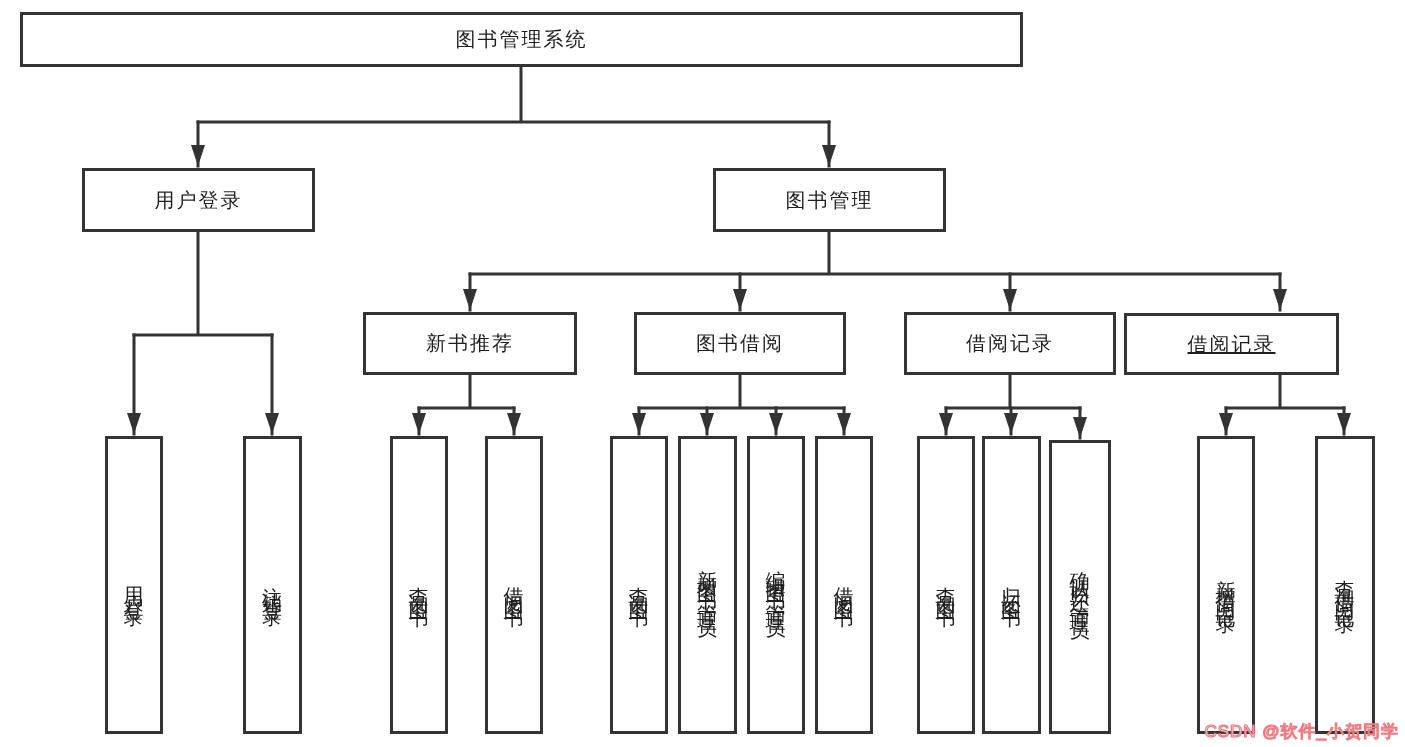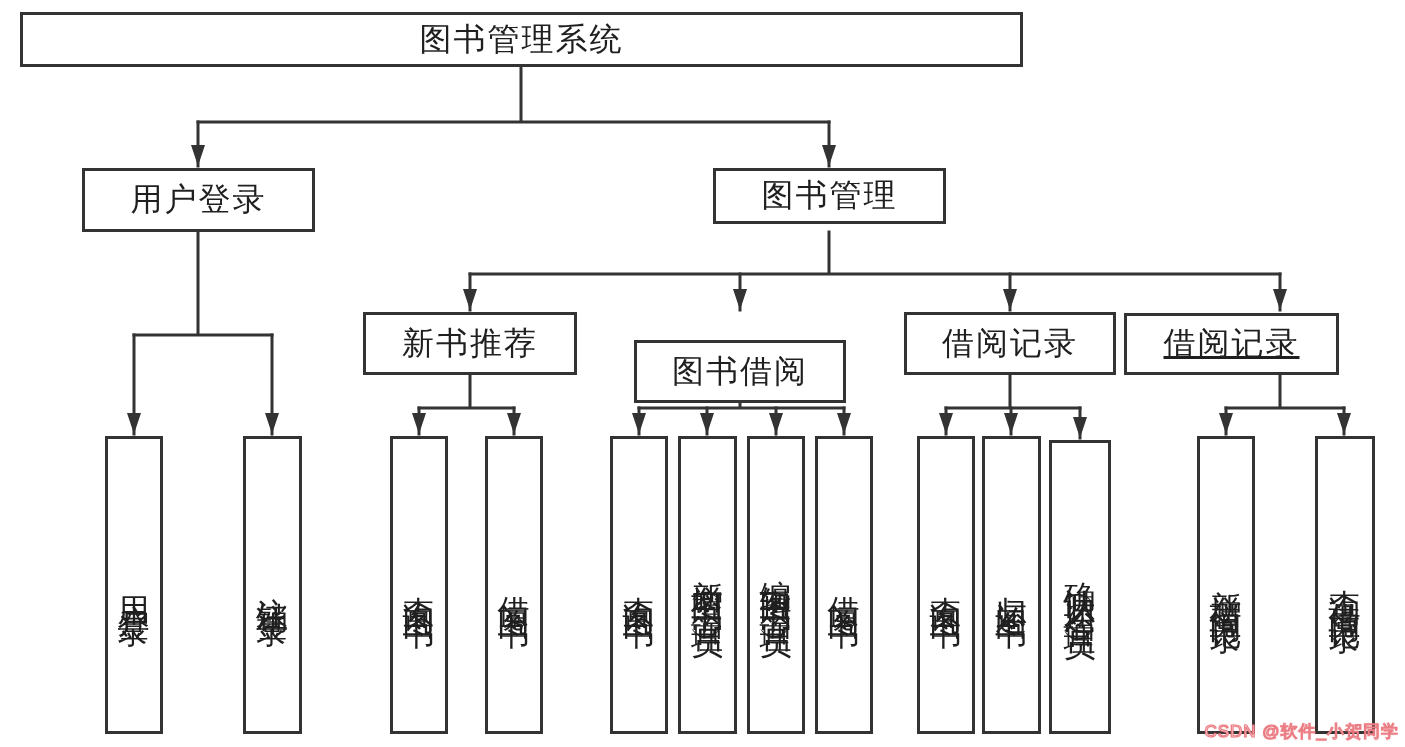--- a/index.html
+++ b/index.html
@@ -4,21 +4,21 @@
 <style>
   html,body{margin:0;padding:0;background:#fff;}
   #canvas{
     position:relative;width:1405px;height:747px;background:#ffffff;
     font-family:"Liberation Sans","DejaVu Sans",sans-serif;overflow:hidden;
   }
   #wires{position:absolute;left:0;top:0;width:1405px;height:747px;}
   .hbox,.vbox{
     position:absolute;box-sizing:border-box;border:3px solid #333333;background:#ffffff;
     display:flex;align-items:center;justify-content:center;
-    color:#1f1f1f;font-size:32px;
+    color:#1f1f1f;font-size:20px;
   }
   .hbox{letter-spacing:2px;}
   .vbox{
     writing-mode:vertical-rl;text-orientation:mixed;letter-spacing:7px;
     line-height:1;padding:6px 0;
   }
   #watermark{
     position:absolute;right:6px;bottom:4px;font-size:17px;letter-spacing:1px;
     color:rgba(255,255,255,0.92);
     -webkit-text-stroke:1.2px rgba(233,112,120,0.9);
@@ -70,24 +70,24 @@
 
       <path d="M1280 375 V408 M1226 408 H1344"></path>
       <line x1="1226" y1="408" x2="1226" y2="434" marker-end="url(#arr)"></line>
       <line x1="1344" y1="408" x2="1344" y2="434" marker-end="url(#arr)"></line>
     </g>
   </svg>
 
   <div class="hbox" style="left:20px;top:12px;width:1003px;height:55px;">图书管理系统</div>
 
   <div class="hbox" style="left:82px;top:168px;width:233px;height:64px;">用户登录</div>
-  <div class="hbox" style="left:713px;top:168px;width:233px;height:56px;">图书管理</div>
+  <div class="hbox" style="left:713px;top:168px;width:233px;height:64px;">图书管理</div>
 
   <div class="hbox" style="left:363px;top:312px;width:214px;height:63px;font-family:Liberation Serif, serif;">新书推荐</div>
-  <div class="hbox" style="left:634px;top:312px;width:212px;height:63px;margin-top:28px;">图书借阅</div>
+  <div class="hbox" style="left:634px;top:312px;width:212px;height:63px;">图书借阅</div>
   <div class="hbox" style="left:904px;top:312px;width:212px;height:63px;">借阅记录</div>
   <div class="hbox" style="left:1124px;top:313px;width:215px;height:62px;text-decoration:underline;">借阅记录</div>
 
   <div class="vbox" style="left:105px;top:436px;width:58px;height:298px;">用户登录</div>
   <div class="vbox" style="left:243px;top:436px;width:59px;height:298px;">注销登录</div>
 
   <div class="vbox" style="left:390px;top:436px;width:58px;height:298px;">查询图书</div>
   <div class="vbox" style="left:485px;top:436px;width:58px;height:298px;">借阅图书</div>
 
   <div class="vbox" style="left:610px;top:436px;width:58px;height:298px;">查询图书</div>

